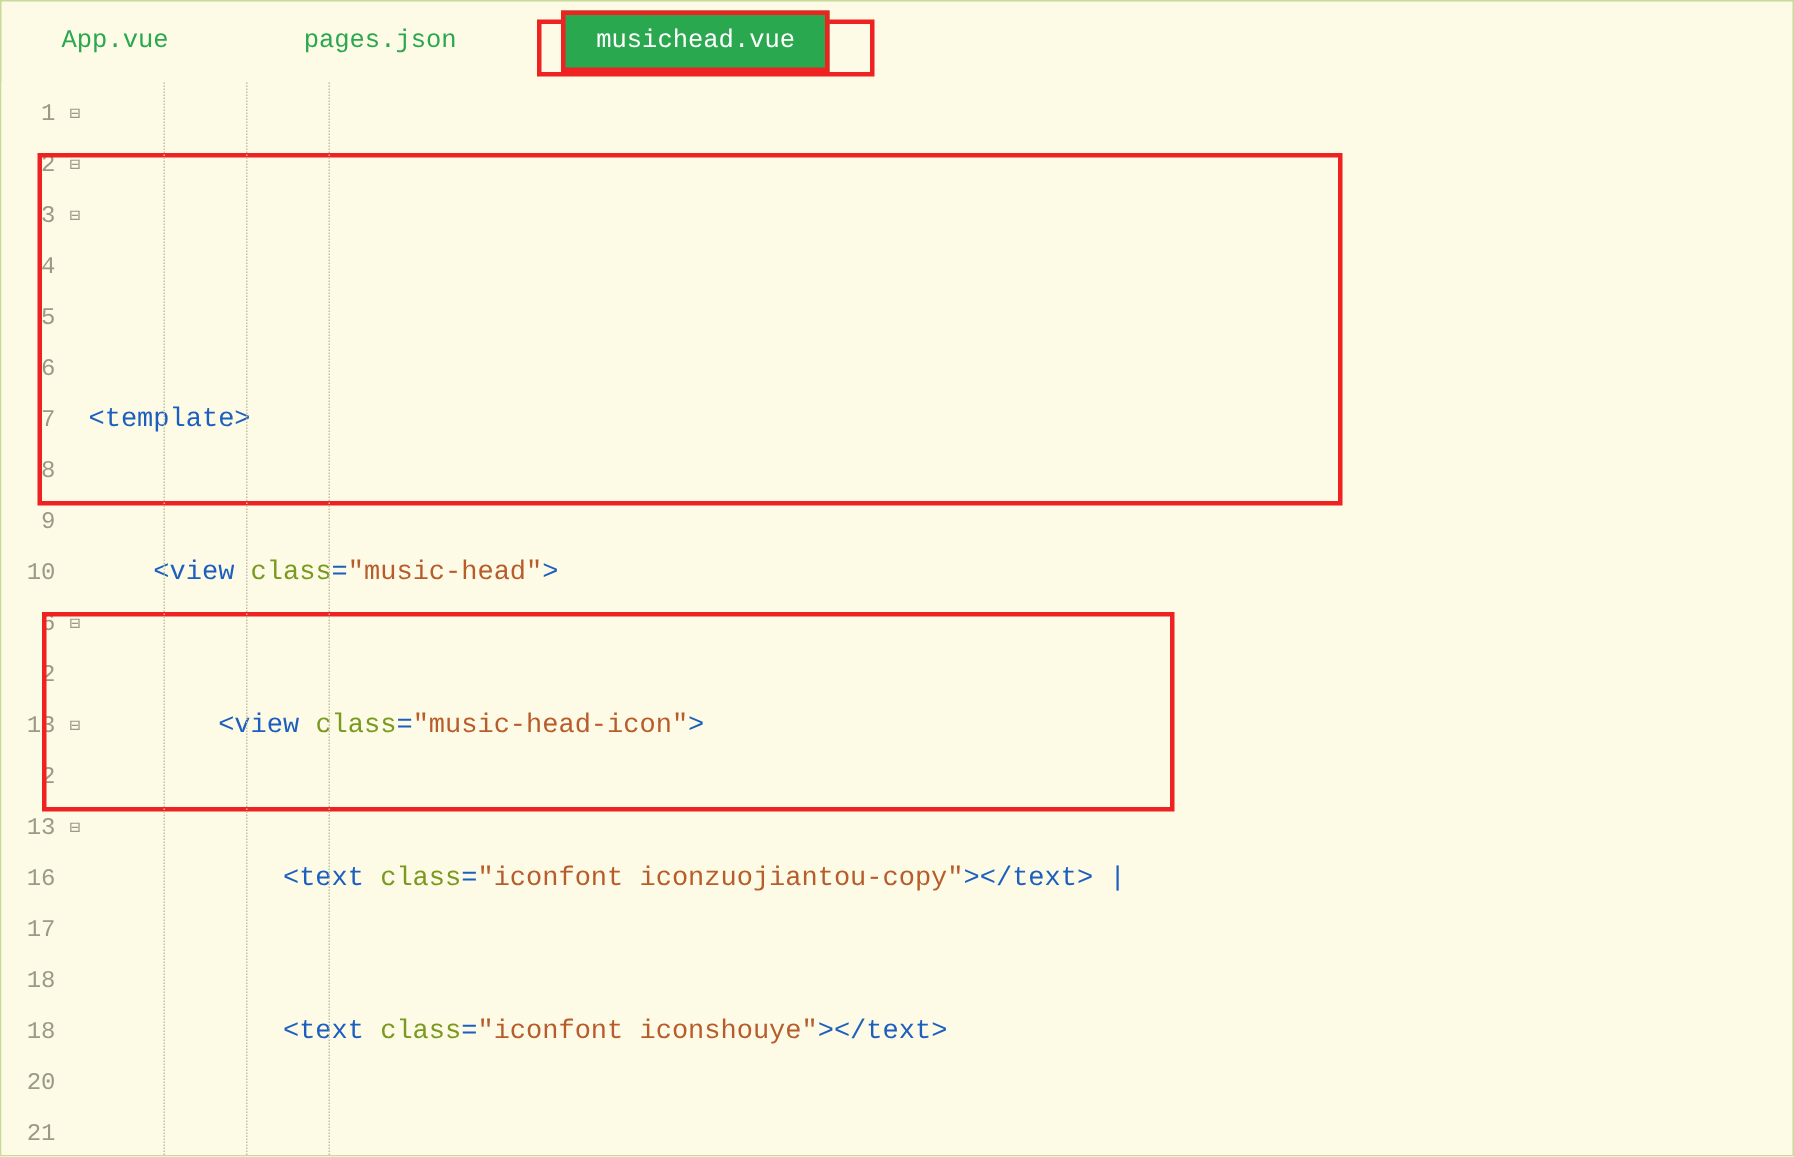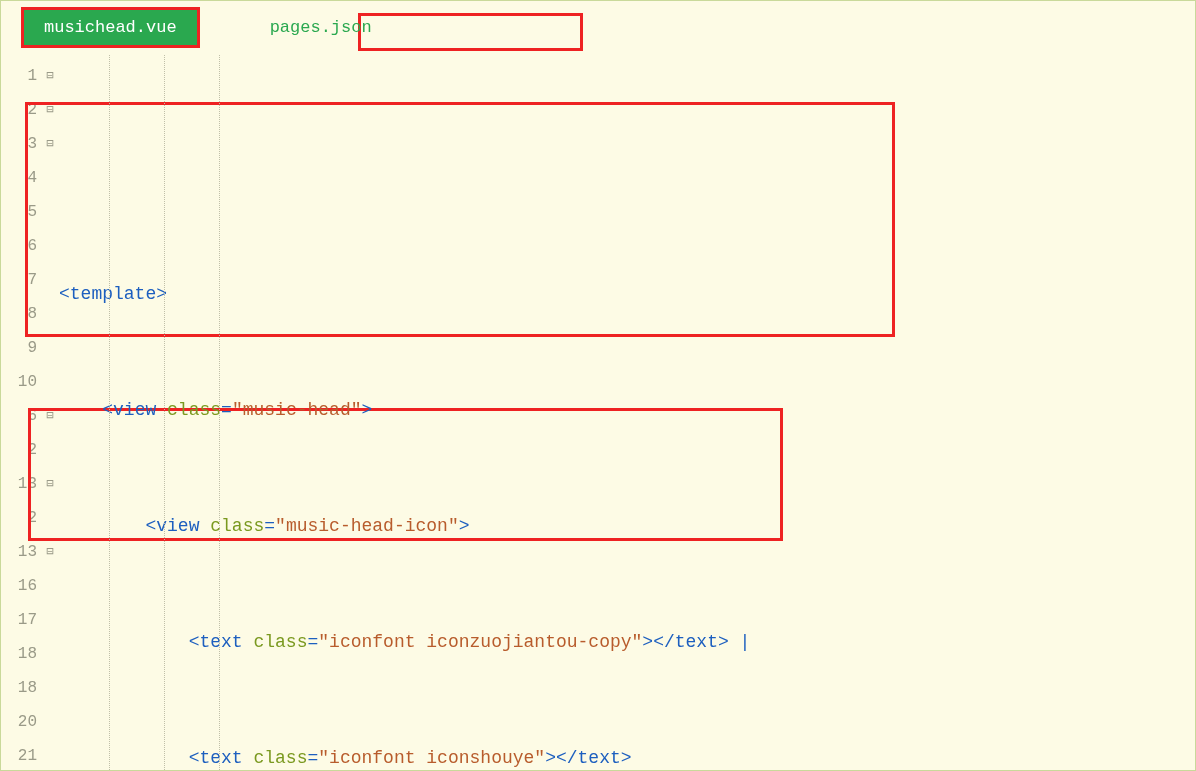--- a/index.html
+++ b/index.html
@@ -62,21 +62,21 @@
   text-align: center;
 }
 .fold-col div { height: 34px; }
 .code {
   flex: 1;
   padding-top: 4px;
   line-height: 34px;
   white-space: pre;
   position: relative;
 }
-.line { height: 34px; margin-top: 14px; }
+.line { height: 34px; }
 
 .t-tag    { color: #1d5fbf; }
 .t-attr   { color: #7a991f; }
 .t-str    { color: #b85c2c; }
 .t-punc   { color: #1d5fbf; }
 
 .box-red1 {
   position: absolute;
   border: 3px solid #e22;
   pointer-events: none;
@@ -100,22 +100,23 @@
   border-left: 1px dotted #c0bfa8;
 }
 </style>
 </head>
 <body>
 
 <div class="editor">
   <div class="box-red1"></div>
 
   <div class="tabs">
+    <div class="tab">App.vue</div>
+    <div class="tab">pages.json</div>
     <div class="tab active">musichead.vue</div>
-    <div class="tab">pages.json</div>
   </div>
 
   <div class="code-area">
     <div class="box-red2"></div>
     <div class="box-red3"></div>
 
     <div class="gutter">
       <div>1</div>
         <div>2</div>
         <div>3</div>

